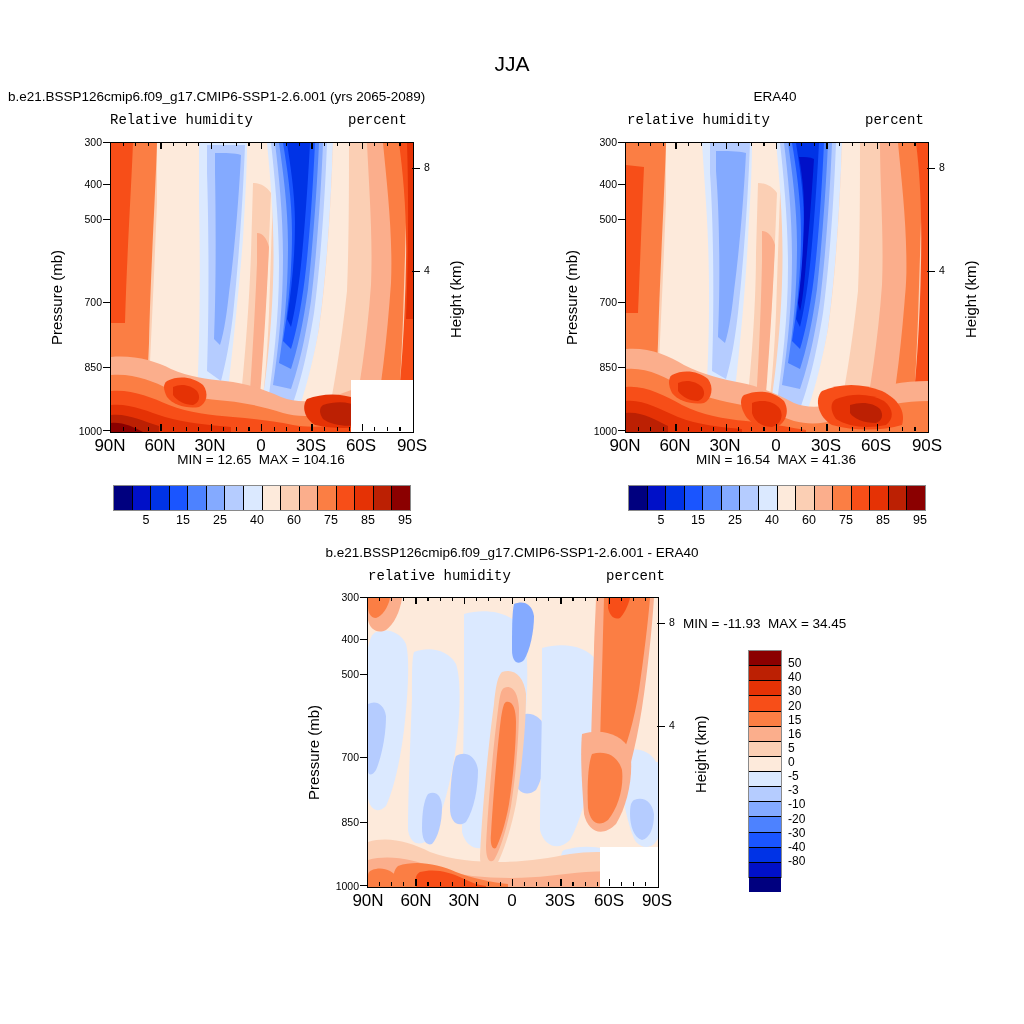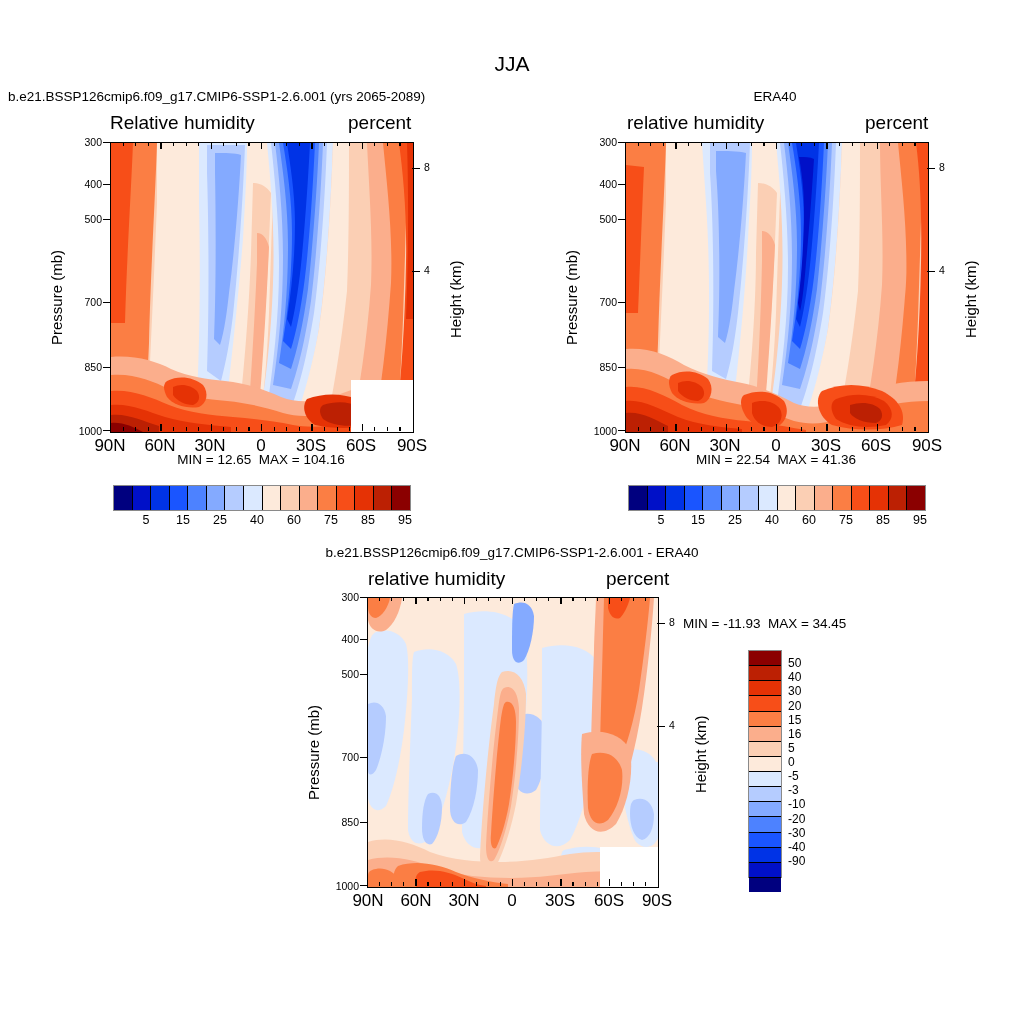--- a/index.html
+++ b/index.html
@@ -2,21 +2,21 @@
 <html><head>
 <meta charset="utf-8">
 <style>
   html,body{margin:0;padding:0;background:#fff;}
   body{width:1024px;height:1024px;position:relative;
        font-family:"Liberation Sans",sans-serif;color:#000;overflow:hidden;}
   .abs{position:absolute;}
   .ctr{text-align:center;}
   #season-title{left:0;top:52px;width:1024px;font-size:21px;}
   .panel-title{font-size:13.5px;white-space:nowrap;}
-  .sub-lab{font-size:19px;white-space:nowrap;}
+  .sub-lab{font-size:14px;white-space:nowrap;font-family:Liberation Mono, monospace;}
   .plot-frame{position:absolute;border:1.4px solid #000;background:#fff;overflow:hidden;}
   .field{position:absolute;left:0;top:0;width:100%;height:100%;}
   .field svg{display:block;width:100%;height:100%;}
   .ytick-lab{position:absolute;font-size:10.5px;text-align:right;white-space:nowrap;}
   .xtick-lab{position:absolute;font-size:17px;text-align:center;white-space:nowrap;}
   .rtick-lab{position:absolute;font-size:10.5px;white-space:nowrap;}
   .tick{position:absolute;background:#000;}
   .axis-title{position:absolute;font-size:15px;white-space:nowrap;
               transform-origin:0 0;transform:rotate(-90deg);}
   .minmax{position:absolute;font-size:13.5px;white-space:nowrap;text-align:center;}
@@ -202,21 +202,21 @@
 <div class="xtick-lab" style="left:804px;top:436px;width:44px;">30S</div>
 <div class="xtick-lab" style="left:854px;top:436px;width:44px;">60S</div>
 <div class="xtick-lab" style="left:905px;top:436px;width:44px;">90S</div>
 
 <div class="tick" style="left:927px;top:168px;width:8px;height:1.4px;"></div>
 <div class="rtick-lab" style="left:939px;top:161px;">8</div>
 <div class="tick" style="left:927px;top:271px;width:8px;height:1.4px;"></div>
 <div class="rtick-lab" style="left:939px;top:264px;">4</div>
 <div class="axis-title" style="left:962px;top:338px;">Height (km)</div>
 
-<div class="minmax" style="left:625px;top:452px;width:302px;"><span>MIN =  22.54</span>&nbsp;&nbsp;<span>MAX =  41.36</span></div>
+<div class="minmax" style="left:625px;top:452px;width:302px;"><span>MIN =  16.54</span>&nbsp;&nbsp;<span>MAX =  41.36</span></div>
 
 <div class="cbar-h" id="cbar-model" style="left:113px;top:485px;width:296px;height:24px;">
     <div class="cell" style="background: rgb(0, 0, 127);"></div>
     <div class="cell" style="background: rgb(0, 16, 200);"></div>
     <div class="cell" style="background: rgb(0, 51, 230);"></div>
     <div class="cell" style="background: rgb(26, 85, 255);"></div>
     <div class="cell" style="background: rgb(77, 130, 255);"></div>
     <div class="cell" style="background: rgb(132, 170, 255);"></div>
     <div class="cell" style="background: rgb(181, 204, 255);"></div>
     <div class="cell" style="background: rgb(219, 233, 255);"></div>
@@ -372,21 +372,21 @@
     <div class="cbar-lab-v" style="left: 788px; top: 712.625px;">15</div>
     <div class="cbar-lab-v" style="left: 788px; top: 726.75px;">16</div>
     <div class="cbar-lab-v" style="left: 788px; top: 740.875px;">5</div>
     <div class="cbar-lab-v" style="left: 788px; top: 755px;">0</div>
     <div class="cbar-lab-v" style="left: 788px; top: 769.125px;">-5</div>
     <div class="cbar-lab-v" style="left: 788px; top: 783.25px;">-3</div>
     <div class="cbar-lab-v" style="left: 788px; top: 797.375px;">-10</div>
     <div class="cbar-lab-v" style="left: 788px; top: 811.5px;">-20</div>
     <div class="cbar-lab-v" style="left: 788px; top: 825.625px;">-30</div>
     <div class="cbar-lab-v" style="left: 788px; top: 839.75px;">-40</div>
-    <div class="cbar-lab-v" style="left: 788px; top: 853.875px;">-90</div>
+    <div class="cbar-lab-v" style="left: 788px; top: 853.875px;">-80</div>
   </div>
 
 <div class="tick" style="left: 122.583px; width: 1.2px; height: 4px; top: 142px;"></div>
 <div class="tick" style="left: 122.583px; width: 1.2px; height: 4px; top: 427px;"></div>
 <div class="tick" style="left: 135.167px; width: 1.2px; height: 4px; top: 142px;"></div>
 <div class="tick" style="left: 135.167px; width: 1.2px; height: 4px; top: 427px;"></div>
 <div class="tick" style="left: 147.75px; width: 1.2px; height: 4px; top: 142px;"></div>
 <div class="tick" style="left: 147.75px; width: 1.2px; height: 4px; top: 427px;"></div>
 <div class="tick" style="left: 160.333px; width: 1.2px; height: 7px; top: 142px;"></div>
 <div class="tick" style="left: 160.333px; width: 1.2px; height: 7px; top: 424px;"></div>

